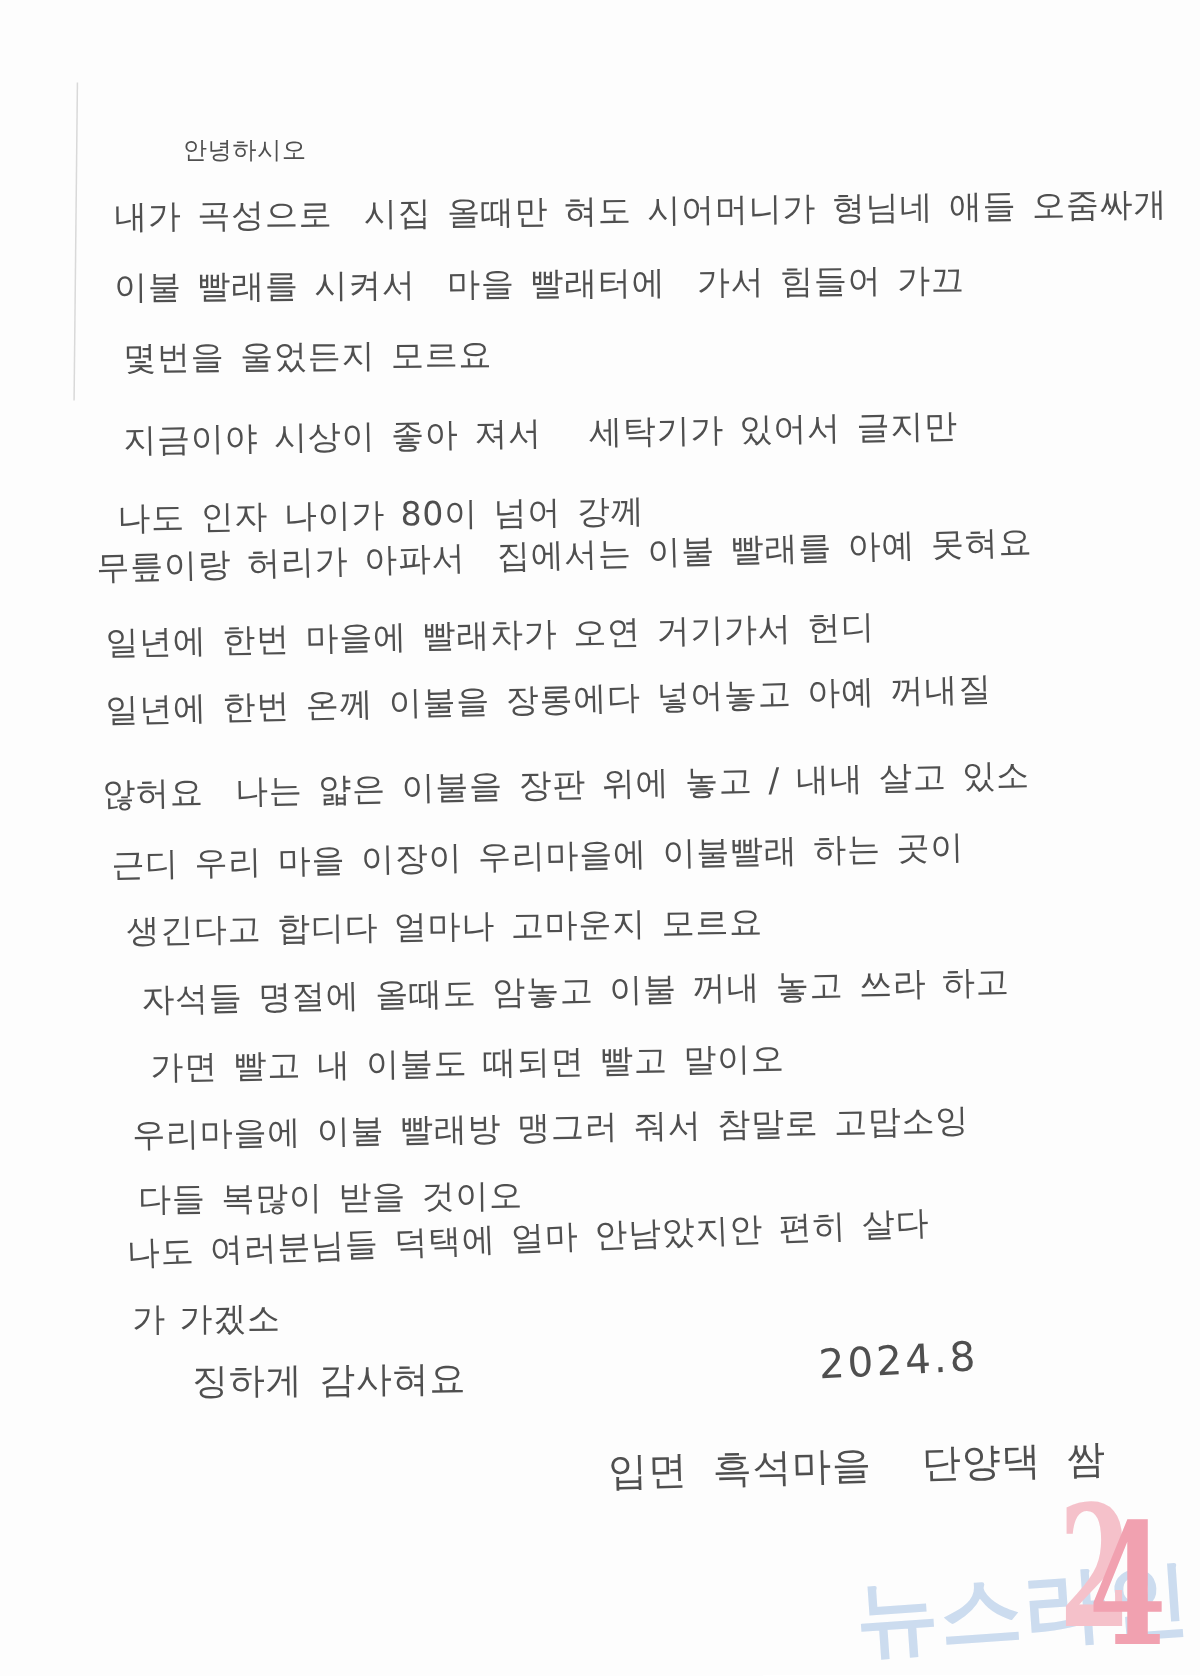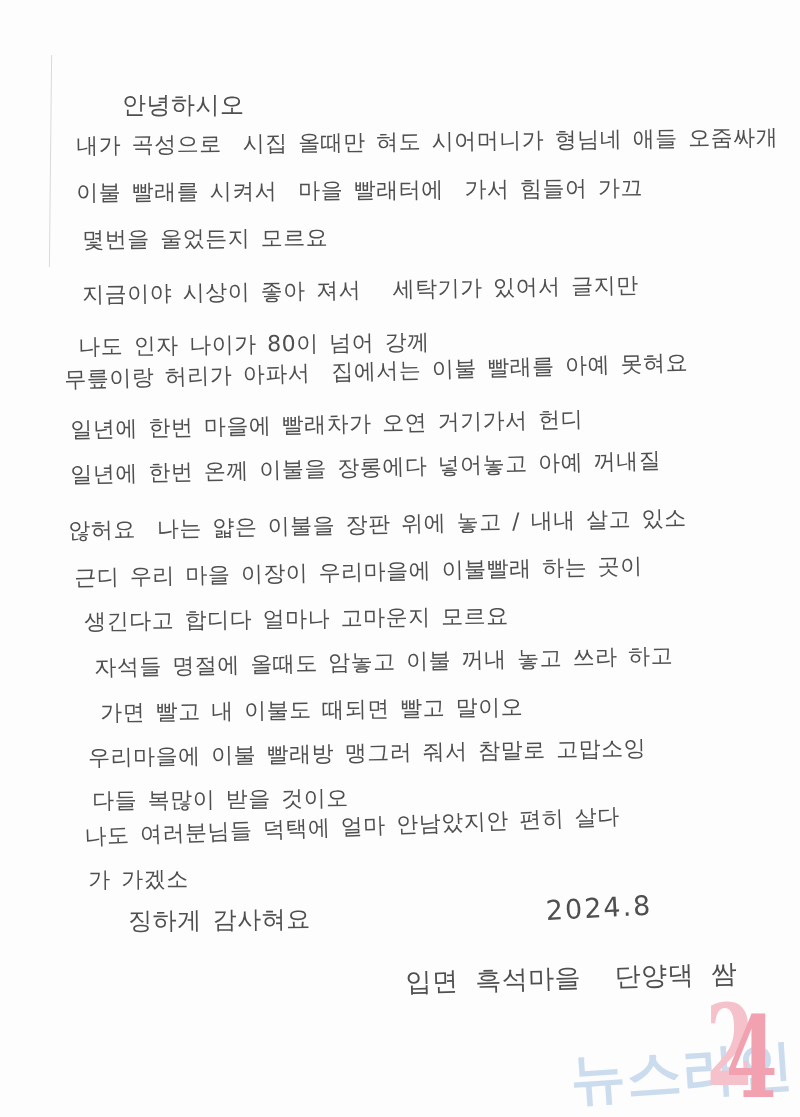--- a/index.html
+++ b/index.html
@@ -26,38 +26,38 @@
     position: absolute;
     color: #4f4f4f;
     font-size: 22px;
     letter-spacing: 0.5px;
     word-spacing: 3px;
     white-space: pre;
     transform-origin: left top;
     z-index: 2;
     line-height: 1.25;
   }
-  .greeting { left: 122px; top: 90px;  font-size: 24px; }
+  .greeting { left: 122px; top: 90px;  font-size: 16px; }
   .bl0  { left: 76px;  top: 132px; transform: rotate(-0.7deg); }
   .bl1  { left: 76px;  top: 179px; transform: rotate(-0.5deg); }
   .bl2  { left: 82px;  top: 226px; transform: rotate(-0.5deg); }
   .bl3  { left: 82px;  top: 281px; transform: rotate(-1deg); }
   .bl4  { left: 78px;  top: 333px; transform: rotate(-0.8deg); }
   .bl5  { left: 64px;  top: 366px; transform: rotate(-1.6deg); }
   .bl6  { left: 70px;  top: 416px; transform: rotate(-1.2deg); }
   .bl7  { left: 70px;  top: 461px; transform: rotate(-1.4deg); }
   .bl8  { left: 68px;  top: 517px; transform: rotate(-1.2deg); }
   .bl9  { left: 74px;  top: 564px; transform: rotate(-1.2deg); }
   .bl10 { left: 84px;  top: 608px; transform: rotate(-0.8deg); }
   .bl11 { left: 94px;  top: 654px; transform: rotate(-1.2deg); }
   .bl12 { left: 100px; top: 699px; transform: rotate(-0.8deg); }
   .bl13 { left: 88px;  top: 744px; transform: rotate(-1deg); }
   .bl14 { left: 92px;  top: 787px; transform: rotate(-0.6deg); }
   .bl15 { left: 84px;  top: 823px; transform: rotate(-2.2deg); }
-  .bl16 { left: 88px;  top: 866px; transform: rotate(-0.4deg); }
+  .bl16 { left: 88px;  top: 866px; transform: rotate(-0.4deg); font-family: Liberation Serif, serif; }
   .closing { left: 128px; top: 906px; transform: rotate(-0.6deg); font-size: 24px; }
   .date    { left: 545px; top: 894px; transform: rotate(-3deg);  font-size: 27px; letter-spacing: 2px; }
   .signature { left: 405px; top: 966px; transform: rotate(-1.5deg); font-size: 26px; word-spacing: 8px; }
 
   
   .wm { position: absolute; z-index: 1; }
   .wm-text {
     position: absolute;
     left: 568px;
     top: 1044px;

